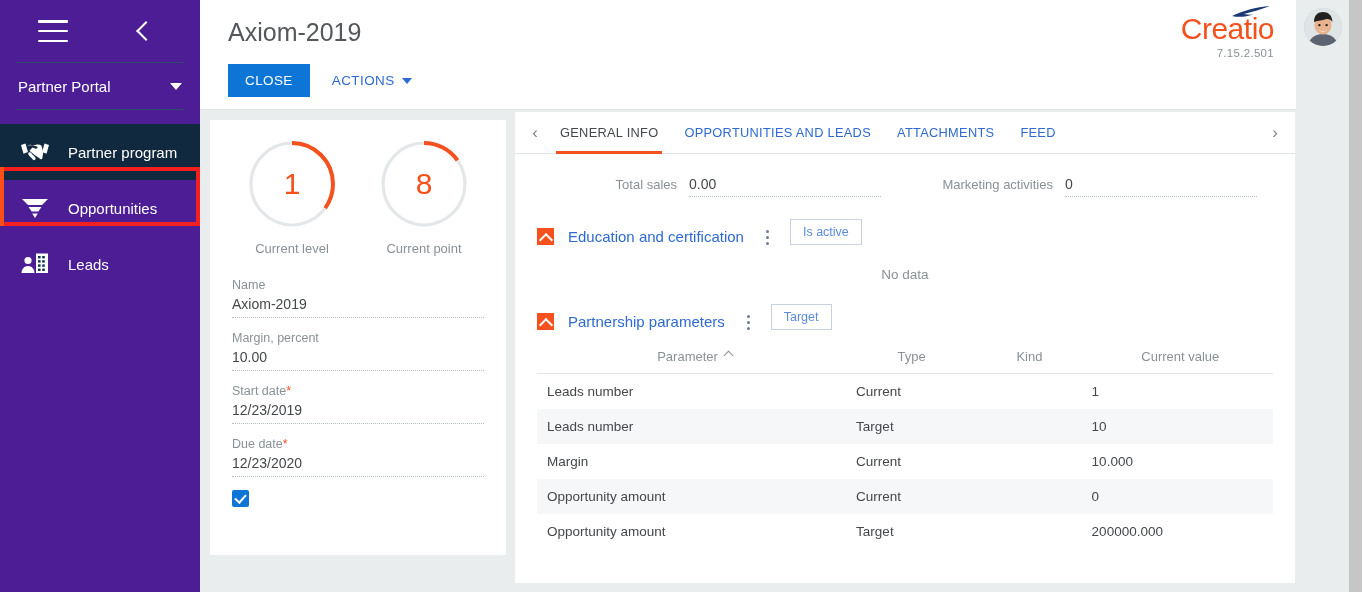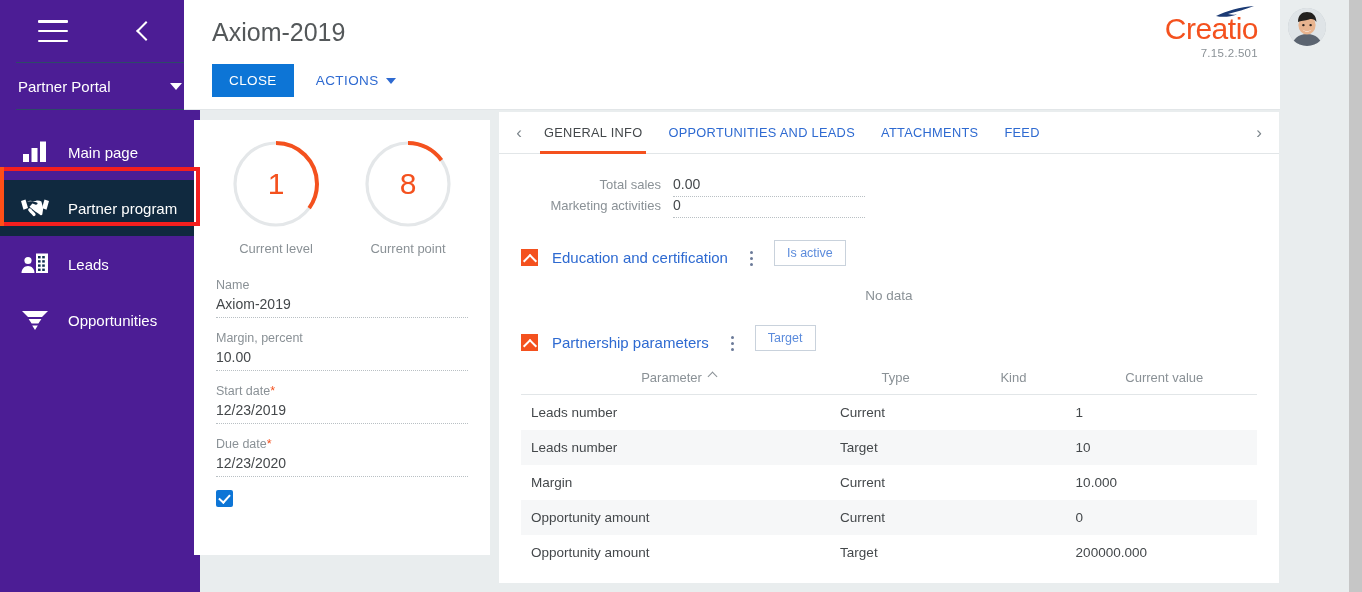--- a/index.html
+++ b/index.html
@@ -50,21 +50,21 @@
   .highlight-box {
     position: absolute; left: -4px; top: 167px; width: 204px; height: 59px;
     border: 4px solid #f41f1f; pointer-events: none; z-index: 6;
   }
   .orange-edge {
     position: absolute; left: 0; top: 167px; width: 4px; height: 59px;
     background: #ff4f17; z-index: 7;
   }
 
   
-  .main { position: absolute; left: 184px; top: 0; width: 1162px; height: 592px; }
+  .main { position: absolute; left: 200px; top: 0; width: 1162px; height: 592px; }
   .topbar {
     position: absolute; left: 0; top: 0; width: 1096px; height: 110px;
     background: #ffffff; border-bottom: 1px solid #e2e6e8;
   }
   .page-title {
     position: absolute; left: 28px; top: 18px;
     font-size: 25px; color: #54585a; font-weight: normal;
   }
   .btn-row { position: absolute; left: 28px; top: 64px; display: flex; align-items: center; }
   .btn-close {
@@ -140,21 +140,21 @@
     height: 42px; display: flex; align-items: center; padding: 0 13px;
     font-size: 12.8px; letter-spacing: .3px; color: #2e6ad1; cursor: pointer;
     position: relative;
     text-align: center;
   }
   .tab.active { color: #44484b; }
   .tab.active:after {
     content: ""; position: absolute; left: 9px; right: 9px; bottom: 0; height: 3px;
     background: #f4511e;
   }
-  .topfields { display: flex; padding: 22px 14px 0 14px; flex-direction: column; }
+  .topfields { display: flex; padding: 22px 14px 0 14px; }
   .tf { display: flex; align-items: flex-end; width: 50%; }
   .tf-label { font-size: 13px; color: #8a9196; text-align: right; width: 148px; padding-bottom: 5px; }
   .tf-value {
     flex: 1; font-size: 14px; color: #44484b; margin-left: 12px; padding-bottom: 4px;
     border-bottom: 1px dotted #b9c0c4; margin-right: 24px;
   }
 
   .section { margin-top: 22px; padding: 0 22px; }
   .sec-head { display: flex; align-items: flex-end; }
   .sec-chev {
@@ -217,42 +217,43 @@
     <div class="sb-divider"></div>
 
     <div class="sb-portal">
       <span>Partner Portal</span>
       <span class="caret"></span>
     </div>
     <div class="sb-divider"></div>
 
     <div class="sb-nav">
 
-      <div class="sb-item">
-        <span class="sb-ico">
-          <svg width="26" height="22" viewBox="0 0 26 22">
-            <rect x="1" y="13" width="6" height="8" fill="#fff"></rect>
-            <rect x="9.5" y="7" width="6" height="14" fill="#fff"></rect>
-            <rect x="18" y="0.5" width="6" height="20.5" fill="#fff"></rect>
-          </svg>
-        </span>
-        <span class="sb-label">Main page</span>
-      </div>
 
       <div class="sb-item active">
         <span class="sb-ico">
           <svg width="30" height="24" viewBox="0 0 30 24">
             <path d="M1 5 L5.5 3.5 L8 12 L3.5 13.8 Z" fill="#fff"></path>
             <path d="M29 5 L24.5 3.5 L22 12 L26.5 13.8 Z" fill="#fff"></path>
             <path d="M7 5.5 C9 4.6 11.5 4.5 13.5 5.4 L16.8 6.6 C17.6 6.9 17.8 7.8 17.2 8.3 C16.7 8.8 15.9 8.9 15.2 8.6 L12.4 7.5 L9.5 10.8 L14 14.5 C15 15.3 16.2 16.1 17.2 16.8 C18.2 17.5 19.3 18.2 20.3 18.9 C21 19.4 21.9 19.2 22.3 18.5 L23.2 12.5 L21.4 5.4 C19.6 4.4 17.4 4.2 15.5 4.9" fill="#fff"></path>
             <path d="M8.8 12.6 C9.5 12 10.5 12.1 11 12.8 L12.6 14.8 C13.1 15.5 13 16.5 12.3 17 C11.6 17.6 10.6 17.5 10.1 16.8 L8.5 14.8 C8 14.1 8.1 13.1 8.8 12.6 Z" fill="#fff"></path>
             <path d="M11.6 15.4 C12.3 14.9 13.3 15 13.8 15.7 L15.3 17.6 C15.8 18.3 15.7 19.3 15 19.8 C14.3 20.4 13.3 20.3 12.8 19.6 L11.3 17.7 C10.8 17 10.9 16 11.6 15.4 Z" fill="#fff"></path>
           </svg>
         </span>
         <span class="sb-label">Partner program</span>
+      </div>
+
+      <div class="sb-item">
+        <span class="sb-ico">
+          <svg width="28" height="22" viewBox="0 0 28 22">
+            <path d="M1 2 H27 L21 8 H7 Z" fill="#fff"></path>
+            <path d="M7.6 10 H20.4 L17.4 14.5 H10.6 Z" fill="#fff"></path>
+            <path d="M11.2 16.5 H16.8 L14 21 Z" fill="#fff"></path>
+          </svg>
+        </span>
+        <span class="sb-label">Opportunities</span>
       </div>
 
       <div class="sb-item">
         <span class="sb-ico">
           <svg width="28" height="24" viewBox="0 0 28 24">
             <circle cx="7" cy="8.5" r="3.6" fill="#fff"></circle>
             <path d="M0.5 21 C0.5 16.8 3.5 14 7 14 C10.5 14 13.5 16.8 13.5 21 Z" fill="#fff"></path>
             <rect x="15" y="1.5" width="12" height="19.5" fill="#fff"></rect>
             <rect x="17" y="4" width="2.6" height="2.4" fill="#123253"></rect>
             <rect x="21.2" y="4" width="2.6" height="2.4" fill="#123253"></rect>
@@ -260,31 +261,20 @@
             <rect x="21.2" y="8.2" width="2.6" height="2.4" fill="#123253"></rect>
             <rect x="17" y="12.4" width="2.6" height="2.4" fill="#123253"></rect>
             <rect x="21.2" y="12.4" width="2.6" height="2.4" fill="#123253"></rect>
             <rect x="17" y="16.6" width="2.6" height="2.4" fill="#123253"></rect>
             <rect x="21.2" y="16.6" width="2.6" height="2.4" fill="#123253"></rect>
           </svg>
         </span>
         <span class="sb-label">Leads</span>
       </div>
 
-      <div class="sb-item">
-        <span class="sb-ico">
-          <svg width="28" height="22" viewBox="0 0 28 22">
-            <path d="M1 2 H27 L21 8 H7 Z" fill="#fff"></path>
-            <path d="M7.6 10 H20.4 L17.4 14.5 H10.6 Z" fill="#fff"></path>
-            <path d="M11.2 16.5 H16.8 L14 21 Z" fill="#fff"></path>
-          </svg>
-        </span>
-        <span class="sb-label">Opportunities</span>
-      </div>
-
     </div>
     <div class="orange-edge"></div>
   </div>
   <div class="highlight-box"></div>
 
   <div class="main">
 
     <div class="topbar">
       <div class="page-title">Axiom-2019</div>
       <div class="btn-row">

